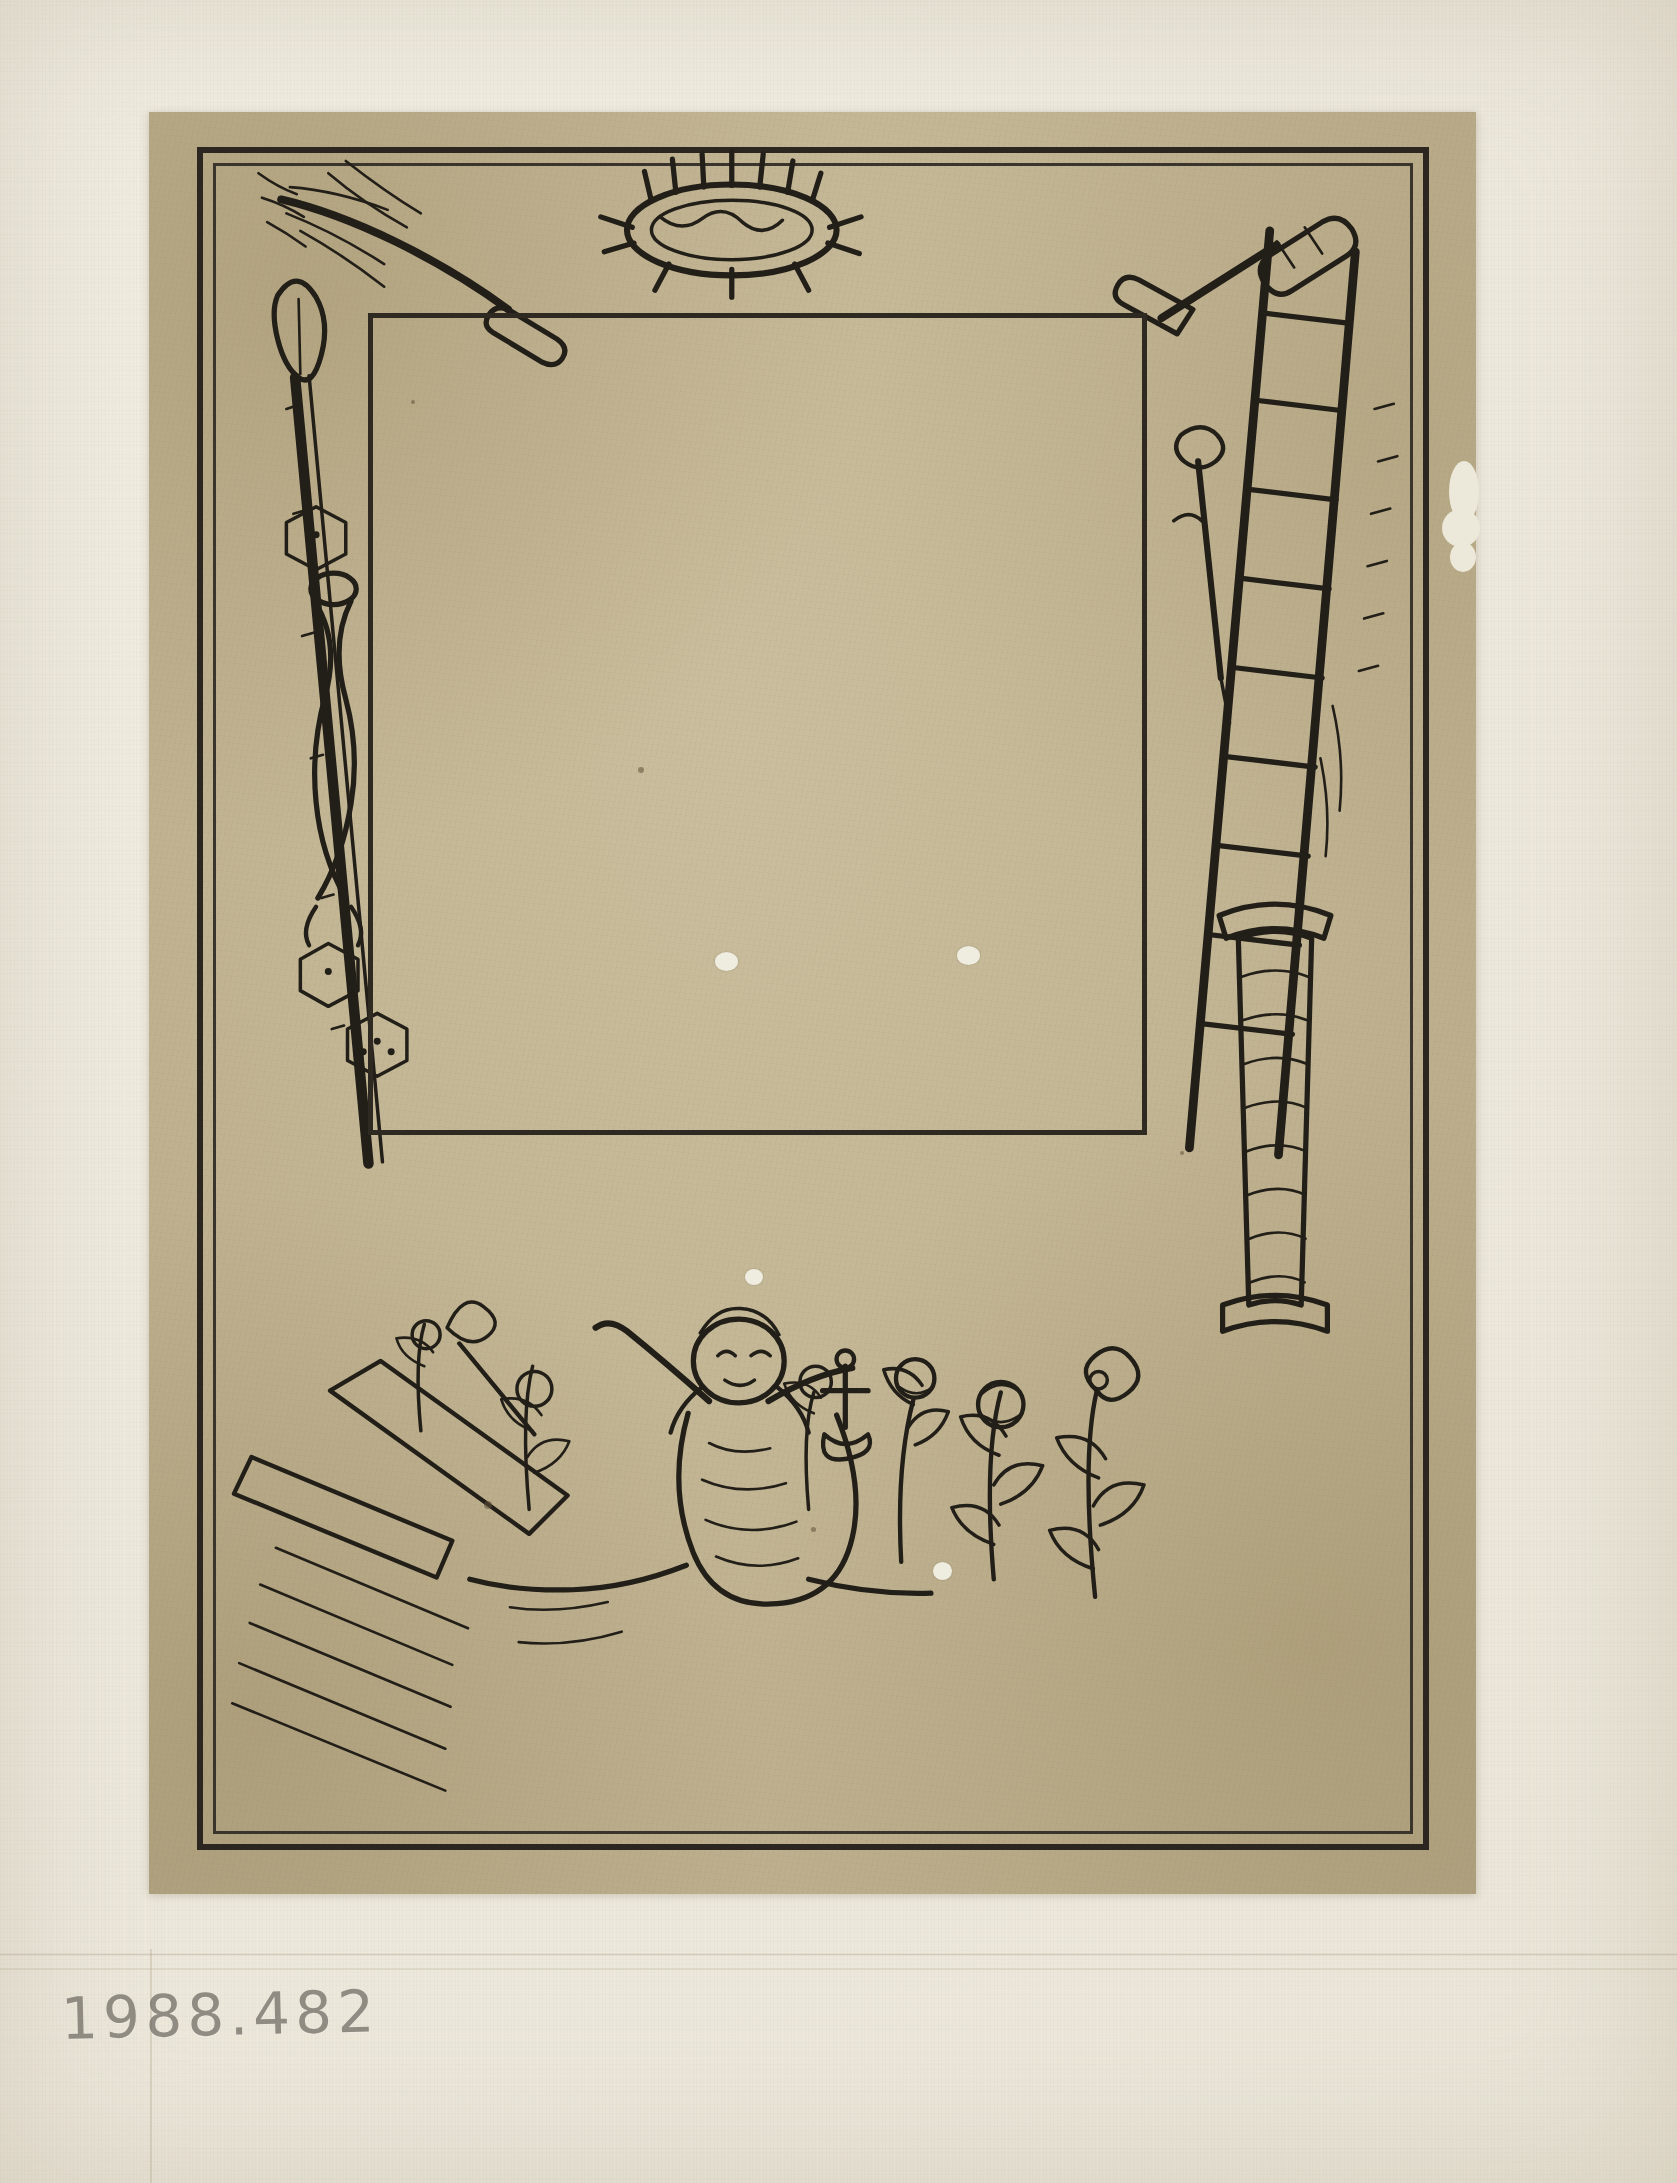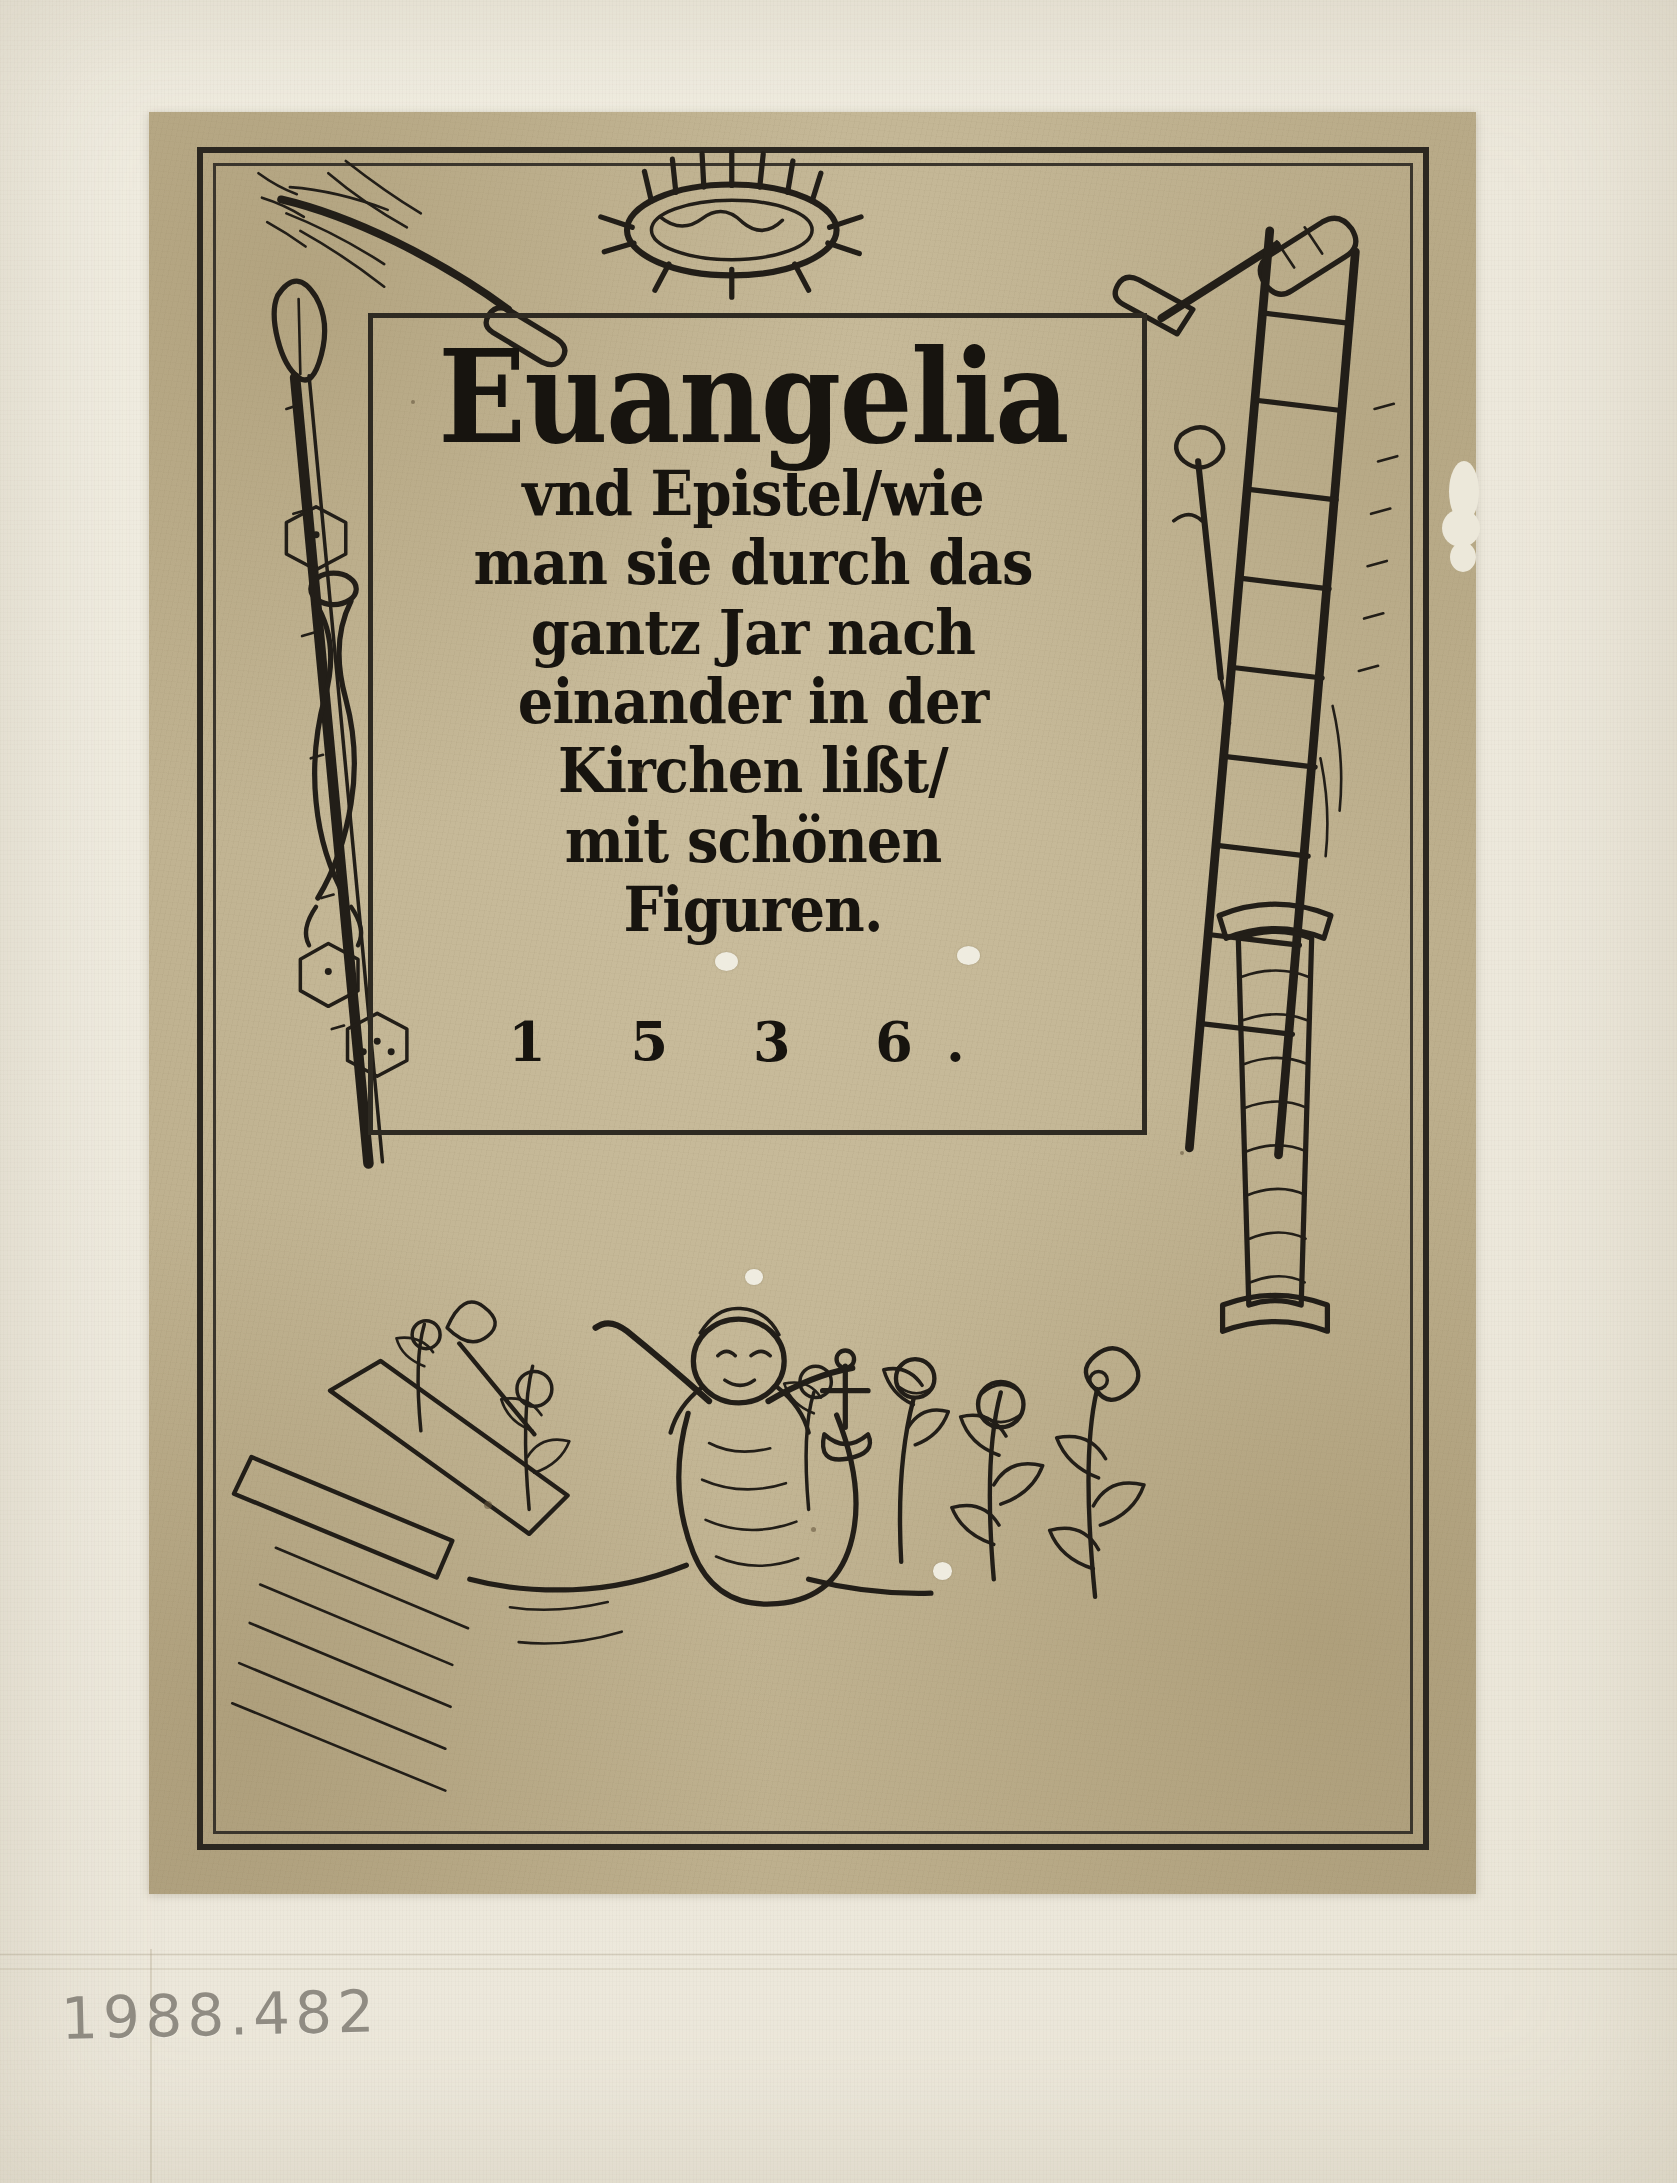--- a/index.html
+++ b/index.html
@@ -353,31 +353,20 @@
           <g stroke-width="3">
             <path d="M1348 300 l22 -6 M1352 360 l22 -6 M1344 420 l22 -6 M1340 480 l22 -6 M1336 540 l22 -6 M1330 600 l22 -6"></path>
             <path d="M1300 640 q14 60 8 120 M1286 700 q12 56 6 112"></path>
           </g>
 
         </g>
       </svg>
 
       <div class="text-rule"></div>
 
-      <div class="titleblock">
-        <div class="t-main">Euangelia</div>
-        <div class="t-line">vnd Epistel/wie</div>
-        <div class="t-line">man sie durch das</div>
-        <div class="t-line">gantz Jar nach­</div>
-        <div class="t-line">einander in der</div>
-        <div class="t-line">Kirchen lißt/</div>
-        <div class="t-line">mit schönen</div>
-        <div class="t-line">Figuren.</div>
-        <div class="t-year">1 5 3 6.</div>
-      </div>
 
     </div>
 
     <div class="wormhole" style="left:566px; top:840px; width:23px; height:19px;"></div>
     <div class="wormhole" style="left:808px; top:834px; width:23px; height:19px;"></div>
     <div class="wormhole" style="left:596px; top:1157px; width:17.5px; height:15.7px;"></div>
     <div class="wormhole" style="left:784px; top:1450px; width:19px; height:17.5px;"></div>
 
     <div class="specks">
       <span style="left:489px; top:655px; width:6.1px; height:6.1px;"></span>

